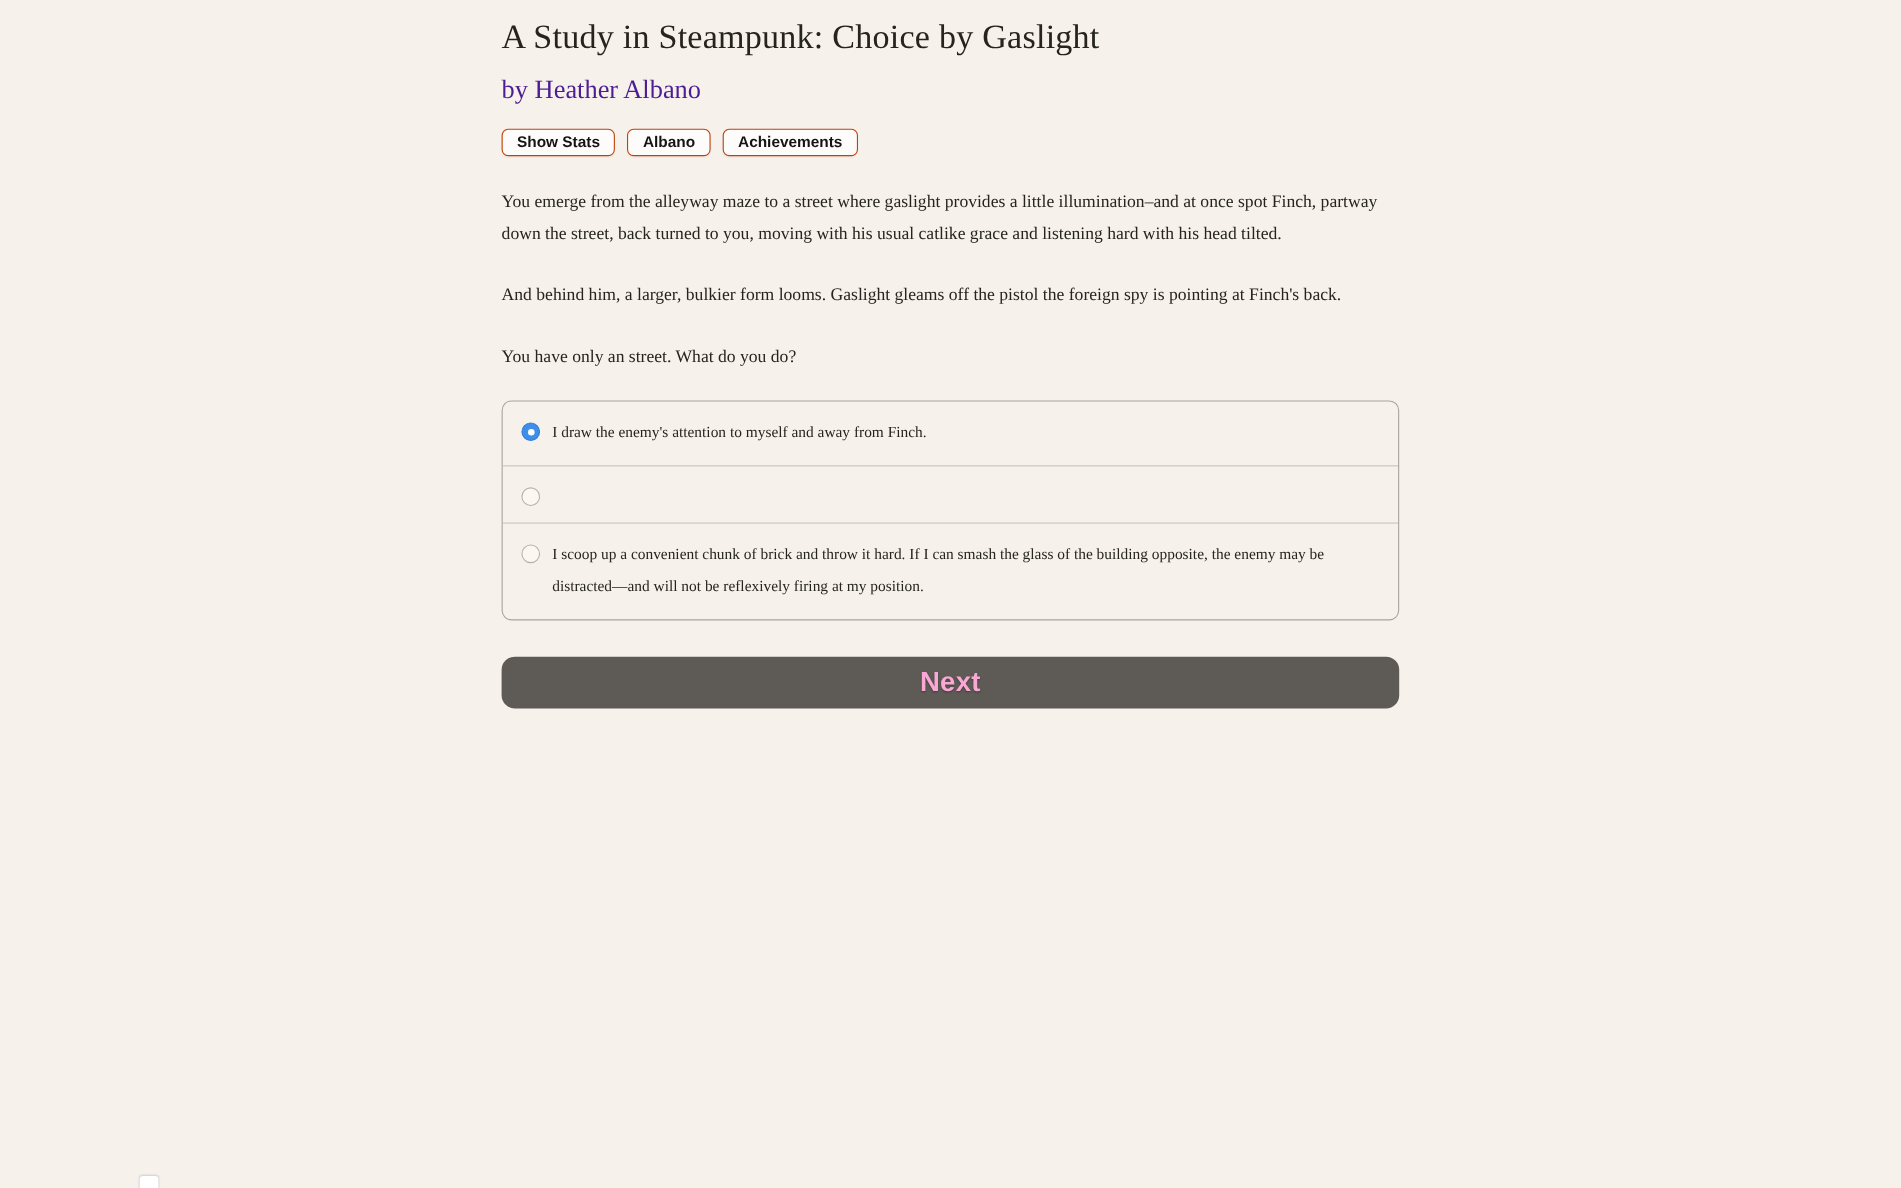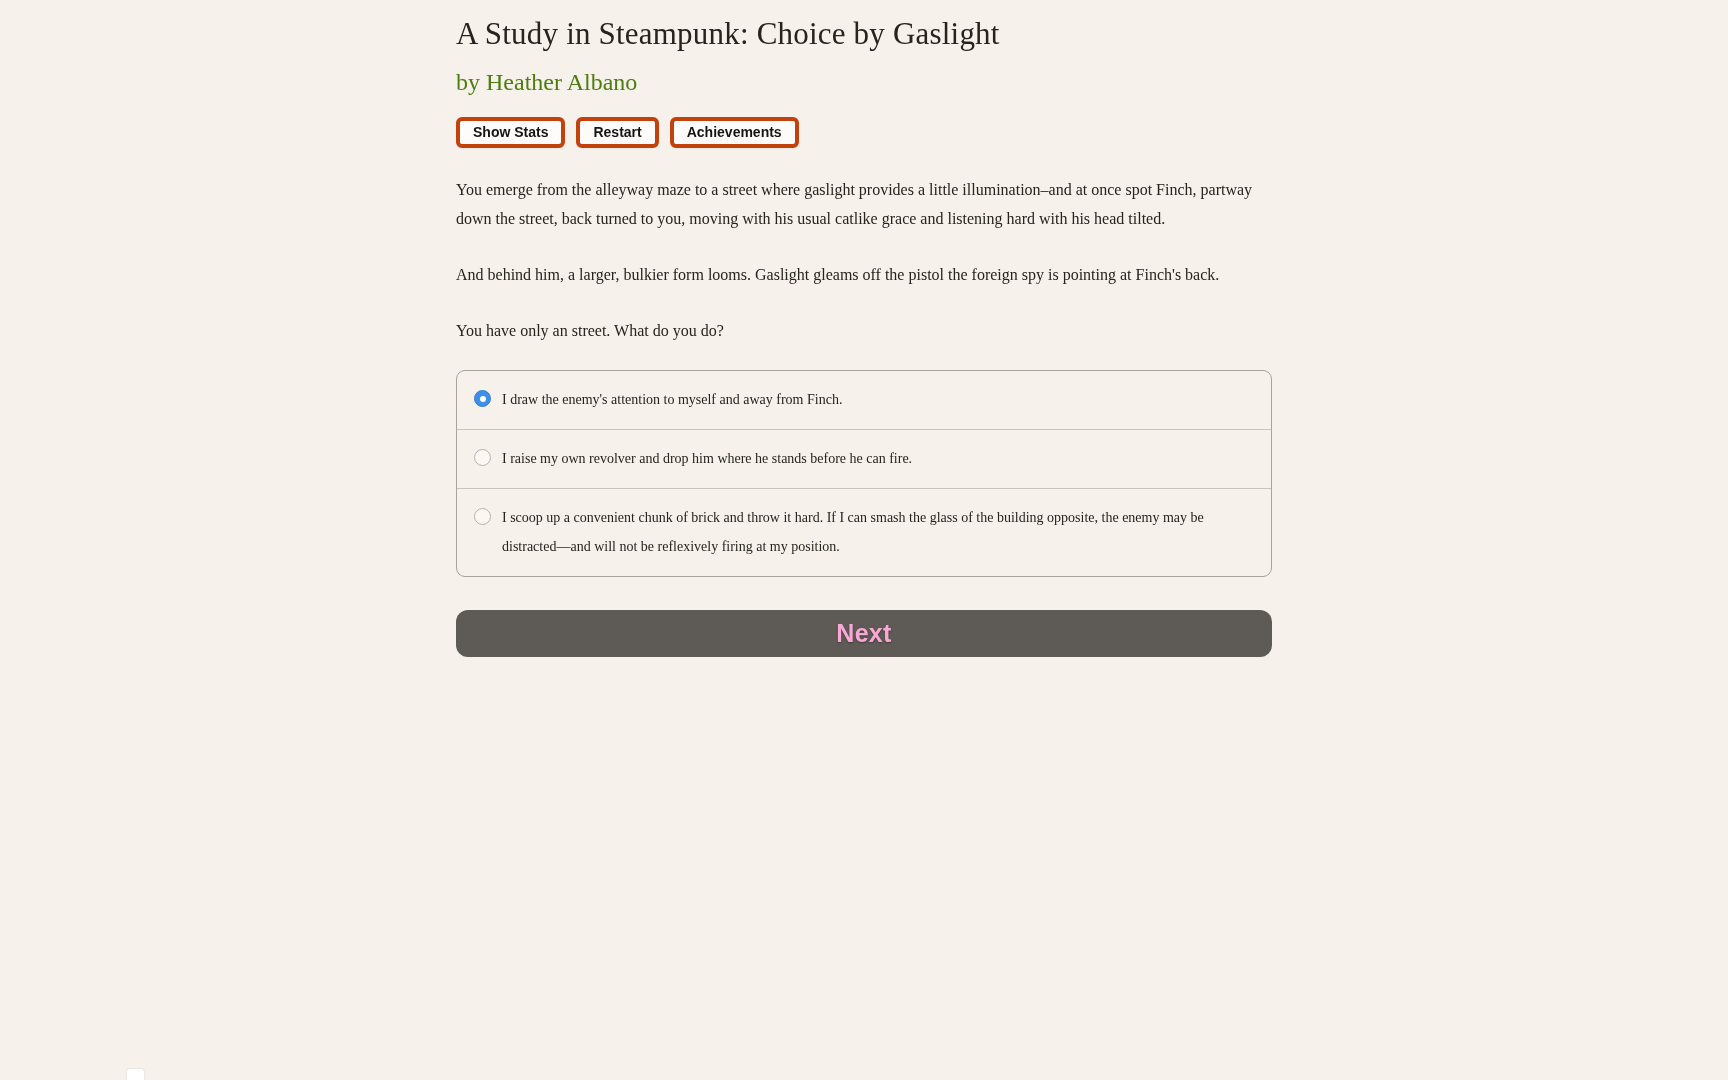--- a/index.html
+++ b/index.html
@@ -25,34 +25,34 @@
     font-size: 31px;
     font-weight: 400;
     margin: 0;
     letter-spacing: 0.2px;
     color: #26241f;
   }
   h2.byline {
     font-size: 24px;
     font-weight: 400;
     margin: 17px 0 0;
-    color: #4d7c0f;
+    color: #4c1d95;
   }
   .toolbar {
     margin-top: 21px;
     display: flex;
     gap: 11px;
   }
   .toolbar button {
     font-family: "Liberation Sans", sans-serif;
     font-size: 14px;
     font-weight: 700;
     color: #141414;
     background: #fdfcfa;
-    border: 4px solid #c2410c;
+    border: 1px solid #c2410c;
     border-radius: 6px;
     padding: 3px 13px 4px;
     cursor: pointer;
     box-shadow: 0 1px 1px rgba(0,0,0,0.04);
   }
   p.story {
     font-size: 16px;
     line-height: 29px;
     margin: 27px 0 0;
   }
@@ -132,36 +132,35 @@
 <body>
 
 <div class="page">
   <div class="content">
 
     <h1 class="title">A Study in Steampunk: Choice by Gaslight</h1>
     <h2 class="byline">by Heather Albano</h2>
 
     <div class="toolbar">
       <button>Show Stats</button>
-      <button>Restart</button>
+      <button>Albano</button>
       <button>Achievements</button>
     </div>
 
     <p class="story">You emerge from the alleyway maze to a street where gaslight provides a little illumination–and at once spot Finch, partway down the street, back turned to you, moving with his usual catlike grace and listening hard with his head tilted.</p>
     <p class="story">And behind him, a larger, bulkier form looms. Gaslight gleams off the pistol the foreign spy is pointing at Finch's back.</p>
     <p class="story">You have only an street. What do you do?</p>
 
     <div class="choices">
       <label class="choice">
         <span class="radio checked"></span>
         <span class="choice-label">I draw the enemy's attention to myself and away from Finch.</span>
       </label>
       <label class="choice">
         <span class="radio"></span>
-        <span class="choice-label">I raise my own revolver and drop him where he stands before he can fire.</span>
       </label>
       <label class="choice">
         <span class="radio"></span>
         <span class="choice-label">I scoop up a convenient chunk of brick and throw it hard. If I can smash the glass of the building opposite, the enemy may be distracted—and will not be reflexively firing at my position.</span>
       </label>
     </div>
 
     <button class="next">Next</button>
 
   </div>

